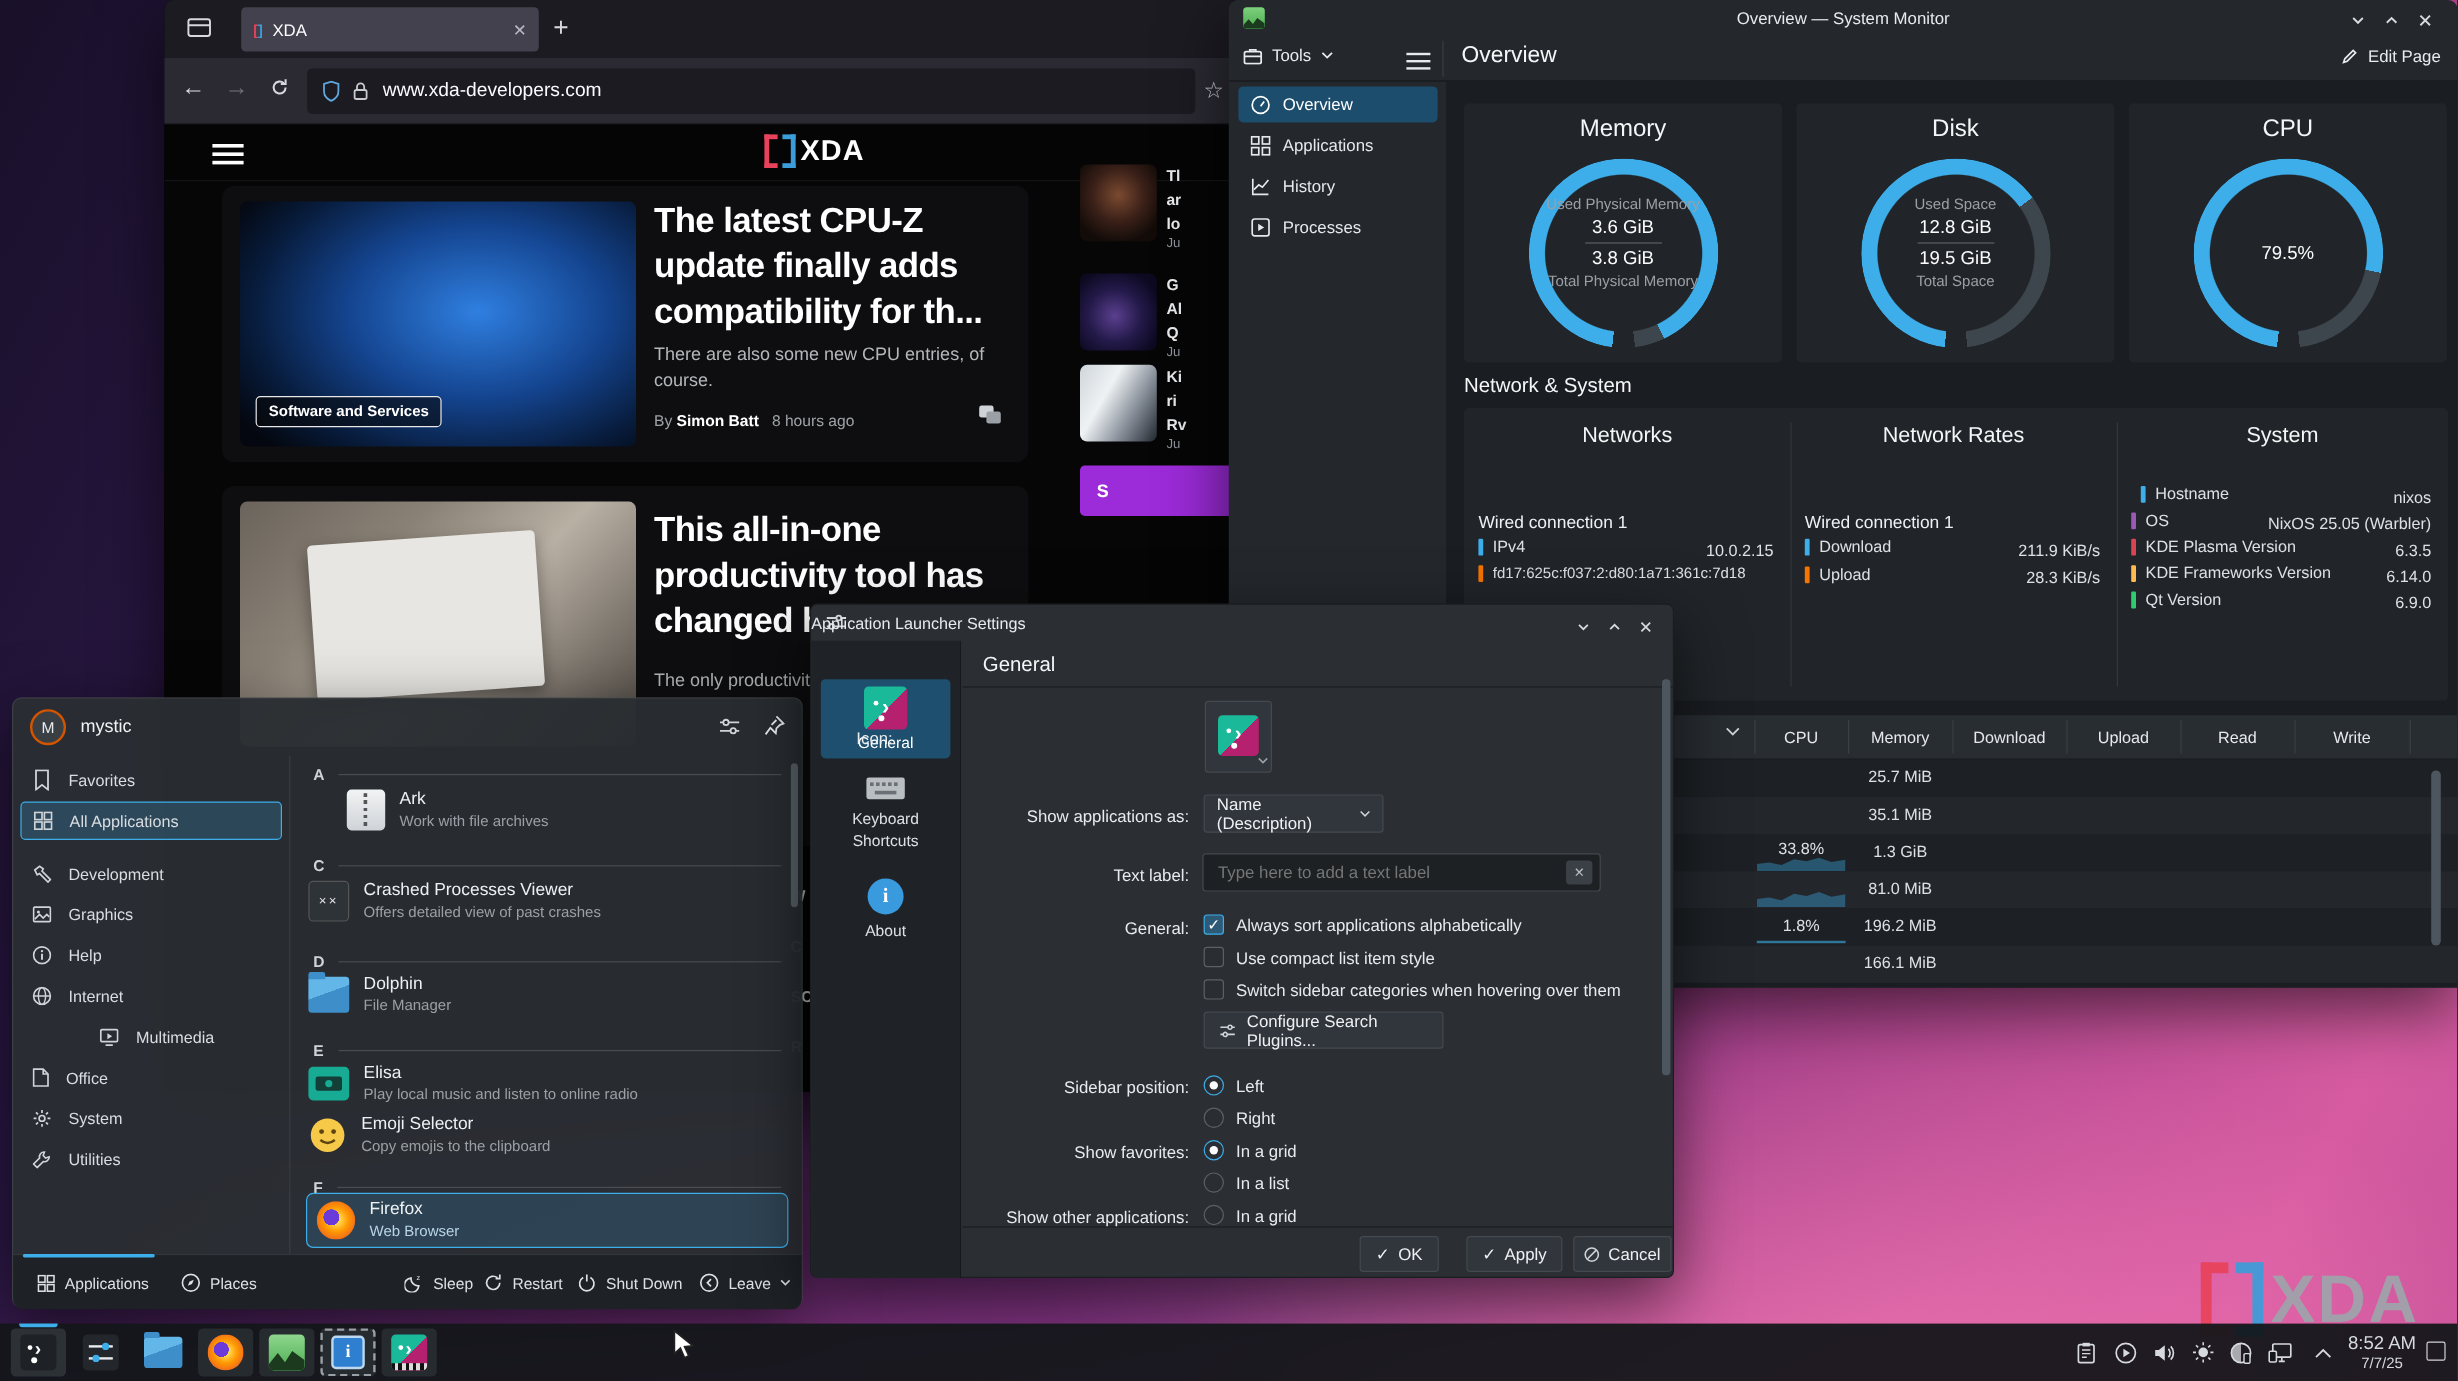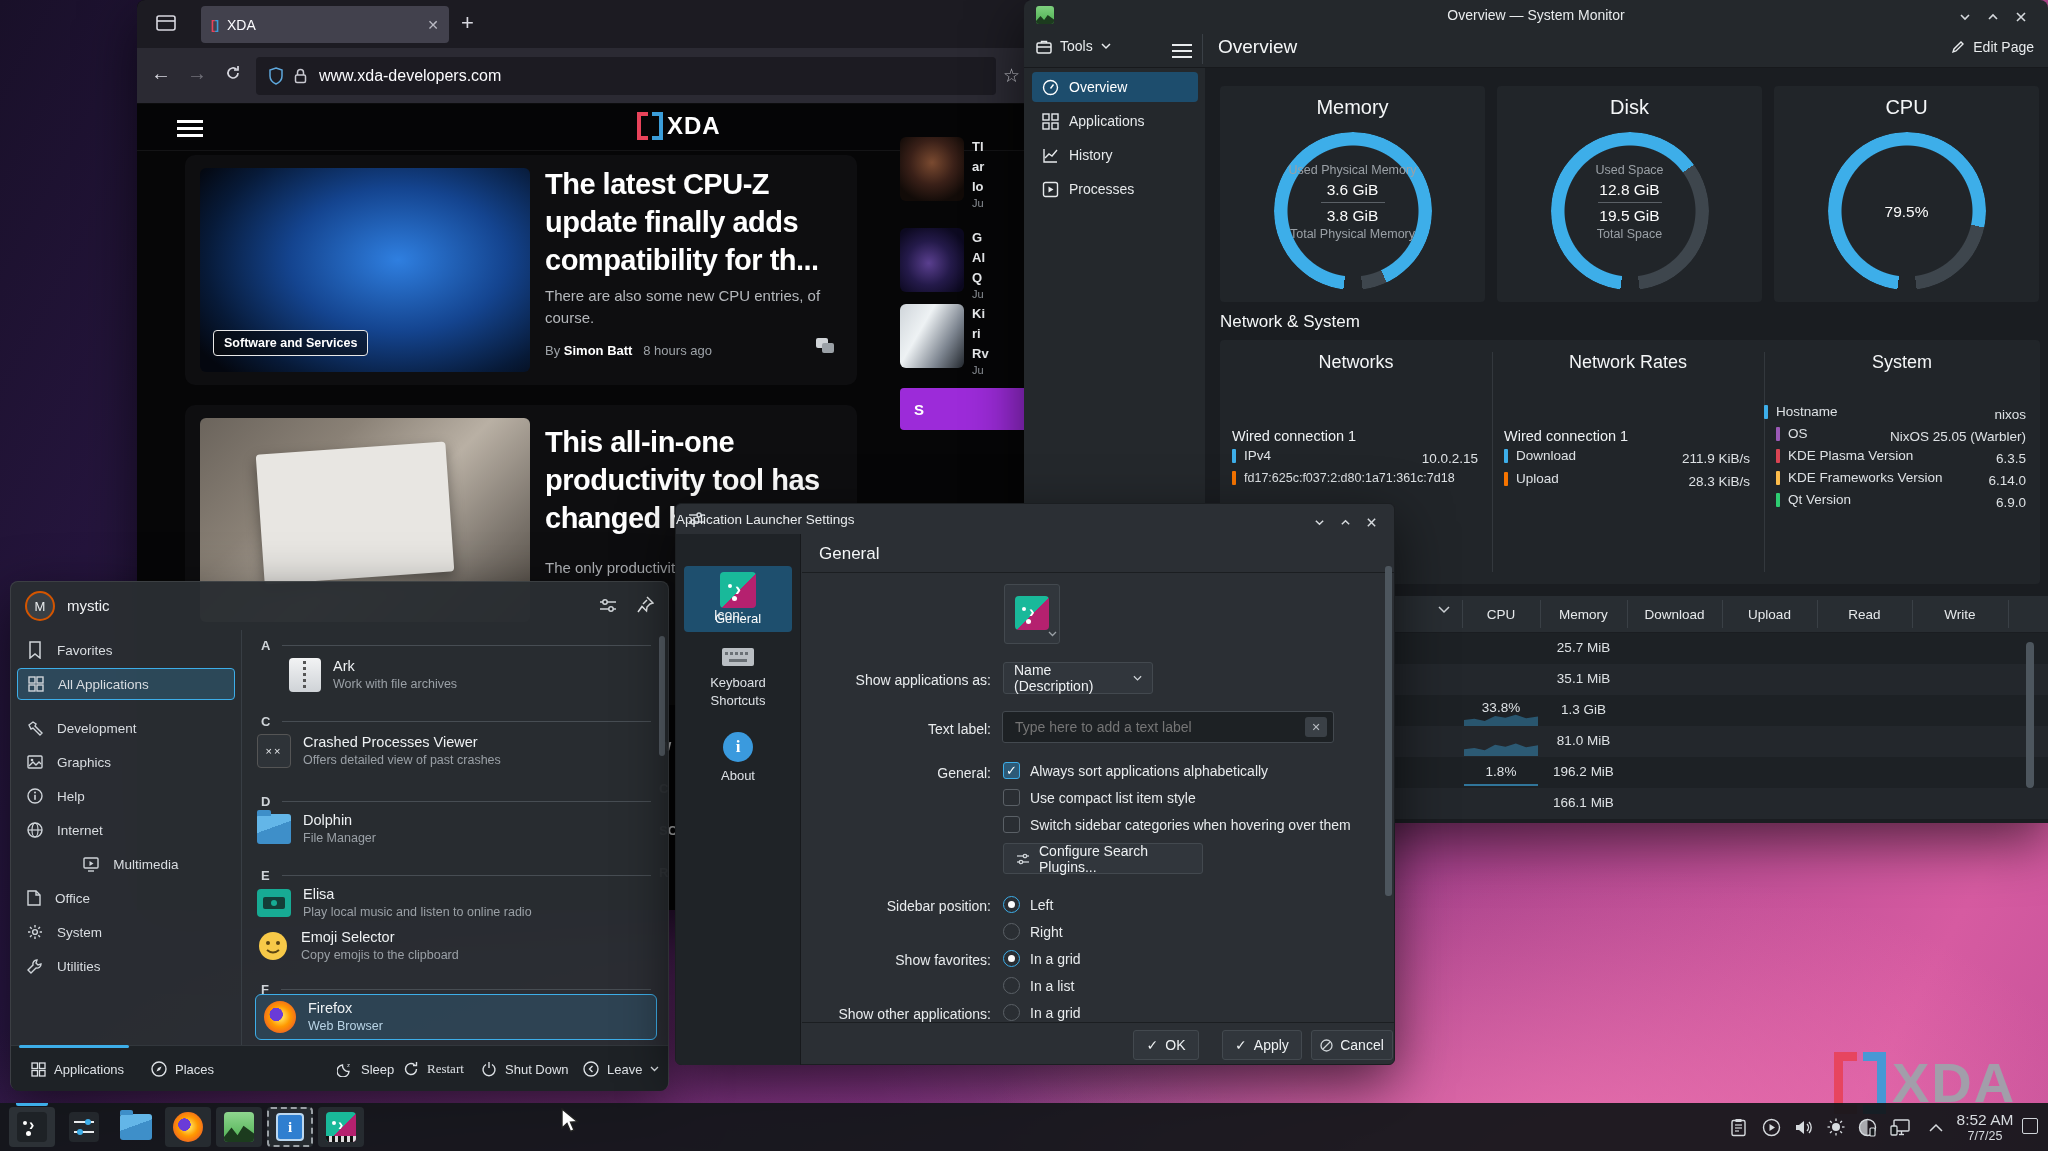--- a/index.html
+++ b/index.html
@@ -380,21 +380,21 @@
         <span class="chip" style="background: rgb(61, 174, 233);"></span>
         <span>Download</span>
       </div>
       <div class="sval" style="left:420px;top:111px;width:110px;">211.9 KiB/s</div>
       <div class="srow" style="left:284px;top:131px;">
         <span class="chip" style="background: rgb(246, 116, 0);"></span>
         <span>Upload</span>
       </div>
       <div class="sval" style="left:420px;top:134px;width:110px;">28.3 KiB/s</div>
 
-      <div class="srow" style="left:544px;top:64px;">
+      <div class="srow" style="left:564px;top:64px;">
         <span class="chip" style="background: rgb(61, 174, 233);"></span>
         <span>Hostname</span>
       </div>
       <div class="sval" style="left:650px;top:67px;width:156px;">nixos</div>
       <div class="srow" style="left:556px;top:86px;">
         <span class="chip" style="background: rgb(155, 89, 182);"></span>
         <span>OS</span>
       </div>
       <div class="sval" style="left:610px;top:89px;width:196px;">NixOS 25.05 (Warbler)</div>
       <div class="srow" style="left:556px;top:108px;">
@@ -674,21 +674,21 @@
       </div>
       <div class="footbtn" style="left:326px;">
         <span class="ico">
             <svg width="16" height="16" viewBox="0 0 16 16">
               <path d="M12 10.5A6 6 0 0 1 5.5 4 6 6 0 1 0 12 10.5z" fill="none" stroke="#dde1e5" stroke-width="1.4"></path>
               <text x="10" y="6" font-size="6" fill="#dde1e5">z</text>
             </svg>
           </span>
         <span>Sleep</span>
       </div>
-      <div class="footbtn" style="left:392px;font-family:Liberation Serif, serif;">
+      <div class="footbtn" style="left:392px;">
         <span class="ico">
             <svg width="16" height="16" viewBox="0 0 16 16">
               <path d="M13.5 8a5.5 5.5 0 1 1-2-4.2" fill="none" stroke="#dde1e5" stroke-width="1.4"></path>
               <path d="M13.5 1v3.5H10" fill="none" stroke="#dde1e5" stroke-width="1.4"></path>
             </svg>
           </span>
         <span>Restart</span>
       </div>
       <div class="footbtn" style="left:470px;">
         <span class="ico">

